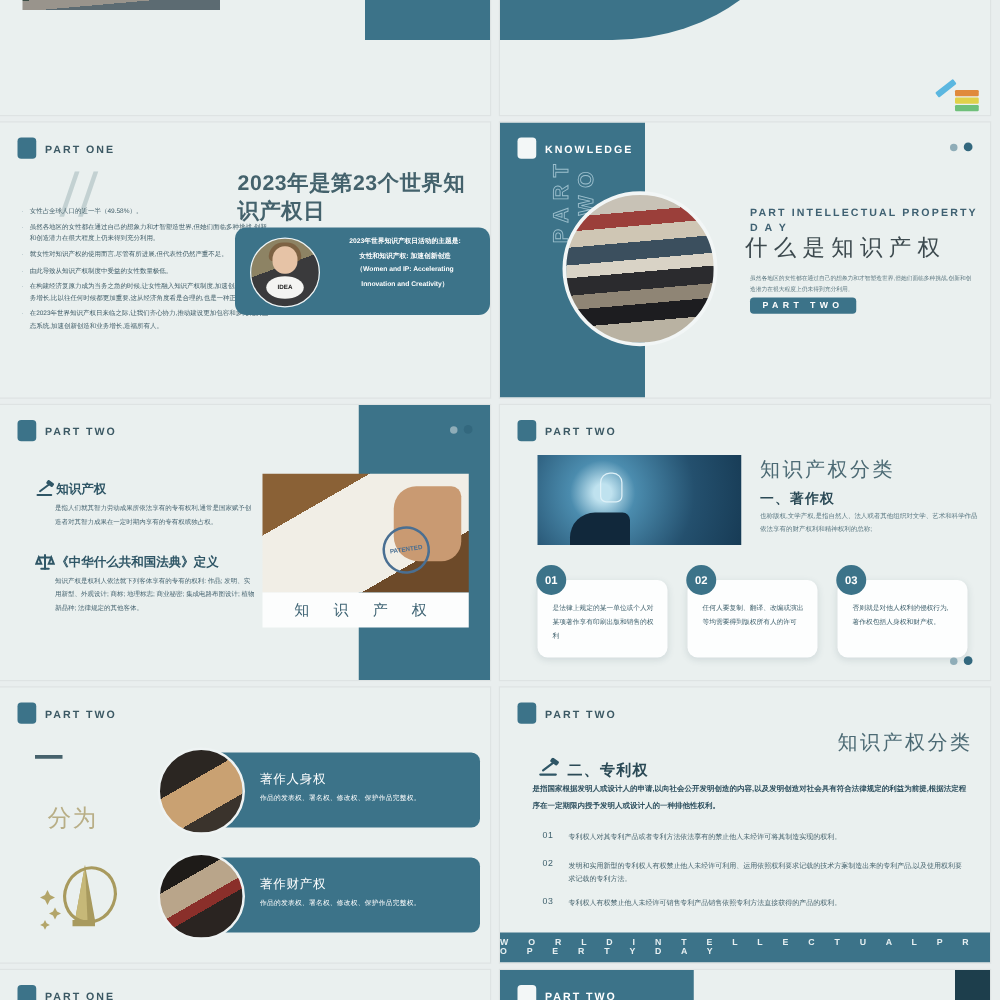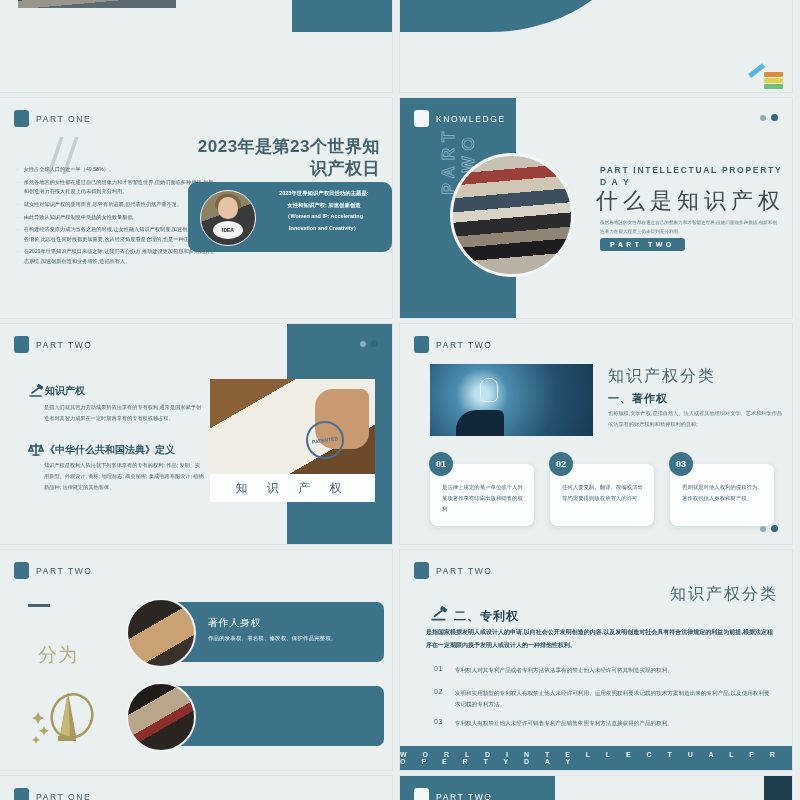--- a/index.html
+++ b/index.html
@@ -22,21 +22,21 @@
   .s-r2{top:324px;height:220px;}
   .s-r3{top:550px;height:220px;}
   .s-r4{top:776px;height:220px;}
   .c-l{left:0;width:392px;}
   .c-r{left:400px;width:392px;}
 
   
   .part-tag{position:absolute;display:flex;align-items:center;gap:7px;}
   .part-sq{width:15px;height:17px;background:#3c7389;border-radius:3px;}
   .part-sq.white{background:#f3f7f7;}
-  .part-tx{font-size:8.5px;font-weight:400;letter-spacing:1.6px;color:#3c5964;}
+  .part-tx{font-size:8.5px;font-weight:700;letter-spacing:1.6px;color:#3c5964;}
   .part-tx.white{color:#ffffff;}
 
   .dots{position:absolute;display:flex;gap:5px;align-items:center;}
   .dot{width:6px;height:6px;border-radius:50%;background:#8fadb8;}
   .dot.on{background:#33687e;width:7px;height:7px;}
 
   
   .r0l-photo{
     position:absolute;left:18px;top:-58px;width:158px;height:126px;
     background:
@@ -50,40 +50,40 @@
     position:absolute;left:0;top:-60px;width:240px;height:152px;background:#3c7389;
     border-bottom-right-radius:150px 120px;
   }
   .books-ico{position:absolute;right:6px;bottom:2px;width:40px;height:30px;}
 
   
   .quote-mark{position:absolute;left:48px;top:30px;font-size:54px;line-height:1;color:#c3d1d2;font-weight:700;font-family:"Liberation Serif",serif;}
   .bullets{position:absolute;left:17px;top:67px;width:200px;}
   .bul{display:flex;gap:5px;margin-bottom:3px;color:#3f5c67;font-size:5.2px;line-height:1.85;}
   .bul .d{color:#7d98a2;}
-  .r1l-h1{position:absolute;right:12px;top:38px;width:190px;text-align:right;color:#44626c;font-size:17px;font-weight:700;line-height:1.32;letter-spacing:.5px;}
+  .r1l-h1{position:absolute;right:12px;top:38px;width:190px;text-align:left;color:#44626c;font-size:17px;font-weight:700;line-height:1.32;letter-spacing:.5px;}
   .r1l-box{position:absolute;left:188px;top:84px;width:204px;height:70px;background:#3c7389;border-radius:9px;}
   .r1l-ava{position:absolute;left:200px;top:92px;width:54px;height:54px;border-radius:50%;border:1.6px solid #eef4f5;overflow:hidden;
     background:linear-gradient(160deg,#8d8364 0 42%,#3a3a3c 42% 100%);}
   .r1l-ava .face{position:absolute;left:17px;top:6px;width:20px;height:22px;border-radius:48% 48% 46% 46%;background:#e6c3a6;}
   .r1l-ava .hair{position:absolute;left:14px;top:3px;width:26px;height:15px;border-radius:13px 13px 4px 4px;background:#7d6243;}
   .r1l-ava .cloud{position:absolute;left:12px;top:30px;width:30px;height:18px;border-radius:50%;background:#f4f4f2;
     display:flex;align-items:center;justify-content:center;font-size:5px;font-weight:700;color:#222;}
   .r1l-txt{position:absolute;left:262px;top:90px;width:124px;text-align:center;color:#ffffff;font-size:5.4px;font-weight:700;line-height:2.15;}
 
   
   .r1r-band{position:absolute;left:0;top:0;width:116px;height:220px;background:#3c7389;}
   .r1r-vert{position:absolute;left:4px;top:42px;width:110px;text-align:center;
     color:transparent;-webkit-text-stroke:.7px #9dc0ce;font-size:17px;font-weight:700;letter-spacing:6px;
     transform:rotate(-90deg);transform-origin:center;}
   .r1r-circ{position:absolute;left:50px;top:55px;width:118px;height:118px;border-radius:50%;
     border:3px solid #f2f6f6;overflow:hidden;
     background:linear-gradient(175deg,#c8c2b6 0 14%,#9b3f3a 14% 23%,#cfc6b4 23% 33%,#3b4f5e 33% 44%,#d9d3c6 44% 52%,#2b2b2e 52% 63%,#8f8575 63% 72%,#1d1d20 72% 83%,#b9b2a2 83% 100%);}
   .r1r-eng{position:absolute;left:200px;top:66px;width:185px;color:#3f6172;font-size:8.5px;font-weight:700;letter-spacing:1.7px;line-height:1.45;}
-  .r1r-h1{position:absolute;left:196px;top:88px;width:192px;color:#3d4a4f;font-size:22px;font-weight:400;letter-spacing:5px;}
+  .r1r-h1{position:absolute;left:196px;top:88px;width:192px;color:#3d4a4f;font-size:18px;font-weight:400;letter-spacing:5px;}
   .r1r-sub{position:absolute;left:200px;top:120px;width:180px;color:#5d7881;font-size:4.6px;line-height:2;}
   .r1r-btn{position:absolute;left:200px;top:140px;padding:3px 10px;background:#3c7389;color:#fff;border-radius:3px;font-size:7px;font-weight:700;letter-spacing:3.5px;}
 
   
   .r2l-teal{position:absolute;right:0;top:0;width:105px;height:220px;background:#3c7389;}
   .r2l-head{position:absolute;display:flex;align-items:center;gap:1px;color:#2f5666;font-weight:700;font-size:10px;}
   .r2l-body{position:absolute;color:#4a6773;font-size:5.2px;line-height:2.1;width:160px;}
   .r2l-photo{position:absolute;left:210px;top:55px;width:165px;height:95px;
     background:linear-gradient(150deg,#8a6136 0 26%,#f1eee6 26% 74%,#6d4a29 74% 100%);}
   .r2l-photo .stamp{position:absolute;left:96px;top:42px;width:34px;height:34px;border-radius:50%;
@@ -313,20 +313,24 @@
 
     <div class="r3-bar" style="left:162px;top:52px;"></div>
     <div class="r3-circ" style="left:126px;top:48px;background:linear-gradient(150deg,#2b2622 0 38%,#c9a172 38% 70%,#3a332c 70% 100%);"></div>
     <div class="r3-ct" style="left:208px;top:66px;width:170px;">
       <div class="ti">著作人身权</div>
       <div class="de">作品的发表权、署名权、修改权、保护作品完整权。</div>
     </div>
 
     <div class="r3-bar" style="left:162px;top:136px;"></div>
     <div class="r3-circ" style="left:126px;top:132px;background:linear-gradient(150deg,#1e1b18 0 30%,#b9a58a 30% 52%,#8a2f2a 52% 62%,#2a2421 62% 100%);"></div>
+    <div class="r3-ct" style="left:208px;top:150px;width:170px;">
+      <div class="ti">著作财产权</div>
+      <div class="de">作品的发表权、署名权、修改权、保护作品完整权。</div>
+    </div>
   </div>
 
   <div class="slide s-r3 c-r">
     <div class="part-tag" style="left:14px;top:12px;">
       <span class="part-sq"></span>
       <span class="part-tx">PART TWO</span>
     </div>
     <div class="r3r-h1">知识产权分类</div>
     <svg style="position:absolute;left:30px;top:56px;" width="18" height="16" viewBox="0 0 16 14">
       <line class="gl" x1="2" y1="12" x2="13" y2="12"></line>

